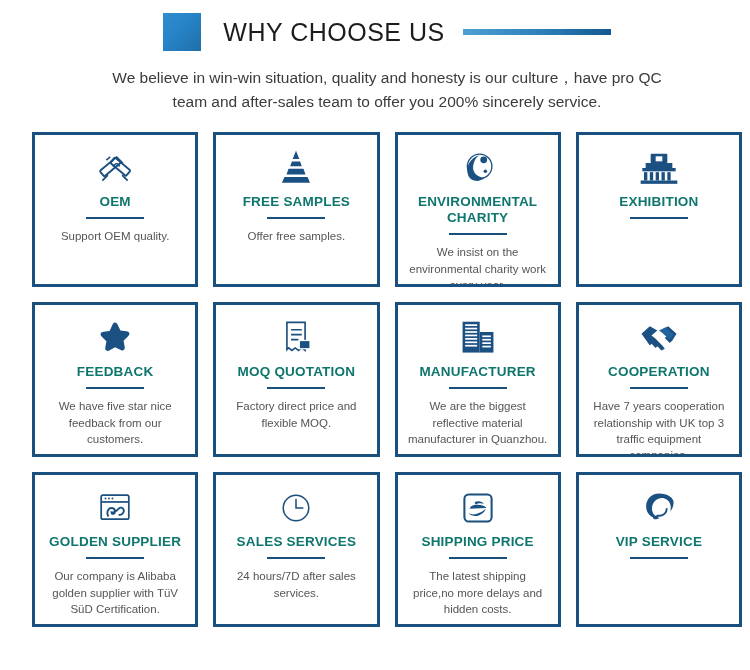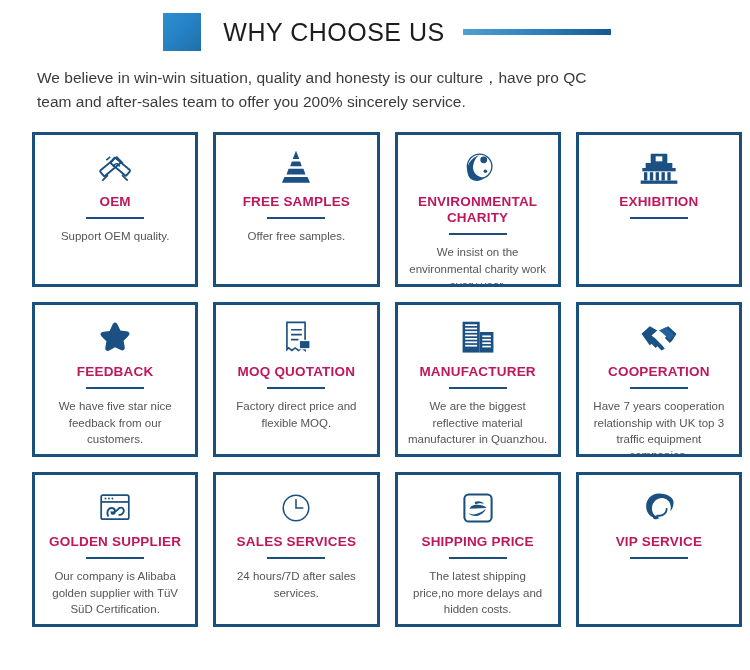--- a/index.html
+++ b/index.html
@@ -48,21 +48,21 @@
     width: 148px;
     height: 6px;
     background: linear-gradient(90deg, #4e9fd4 0%, #2a7db8 55%, #14598f 100%);
     flex: 0 0 auto;
   }
 
   
   .subtitle {
     margin: 14px auto 0 auto;
     width: 700px;
-    text-align: left;
+    text-align: center;
     color: #3b3b3b;
     font-size: 15.5px;
     line-height: 1.55;
   }
   .subtitle-line {
     display: block;
   }
 
   
   .grid {
@@ -90,21 +90,21 @@
     justify-content: center;
     flex: 0 0 auto;
   }
   .card-icon svg {
     display: block;
   }
   .card-title {
     margin-top: 6px;
     font-size: 13.5px;
     font-weight: bold;
-    color: #be185d;
+    color: #0f766e;
     text-align: center;
     line-height: 1.2;
     letter-spacing: 0.2px;
   }
   .card-divider {
     width: 58px;
     height: 2px;
     background: #1b4f7e;
     margin: 7px 0 0 0;
     flex: 0 0 auto;

